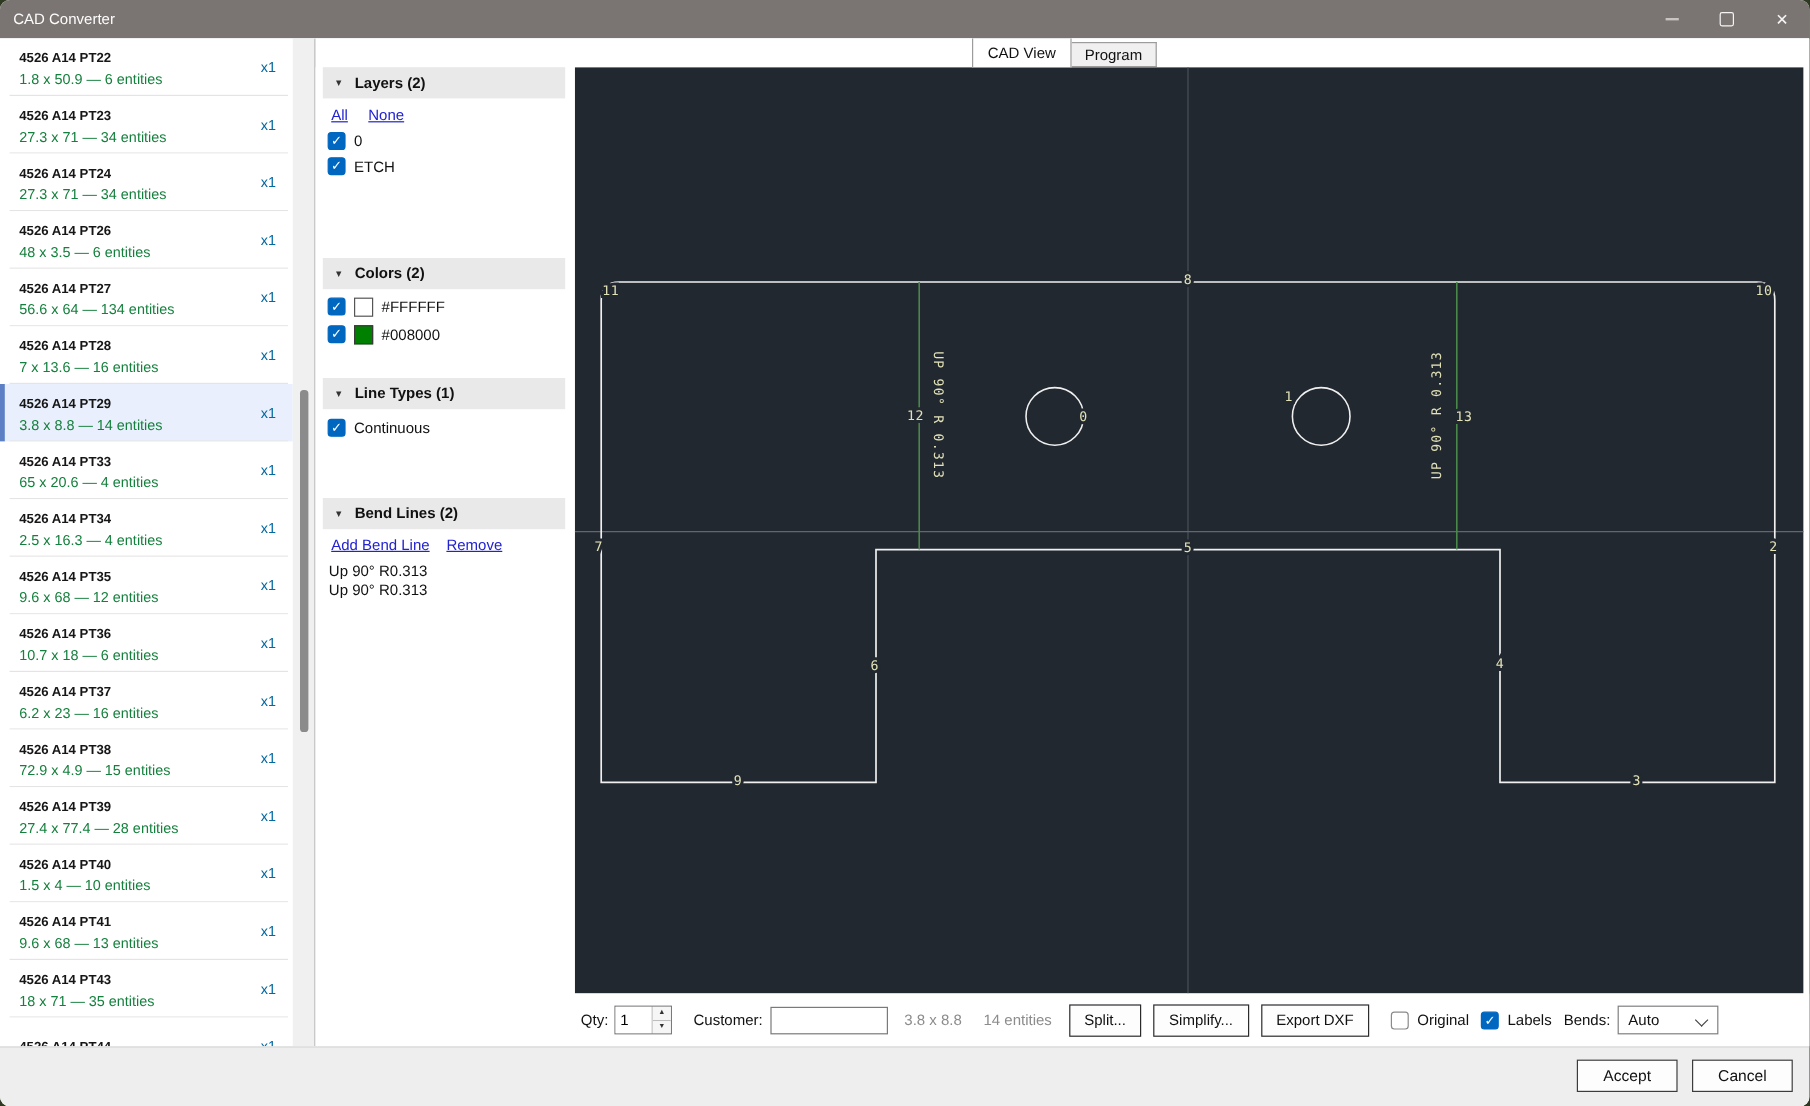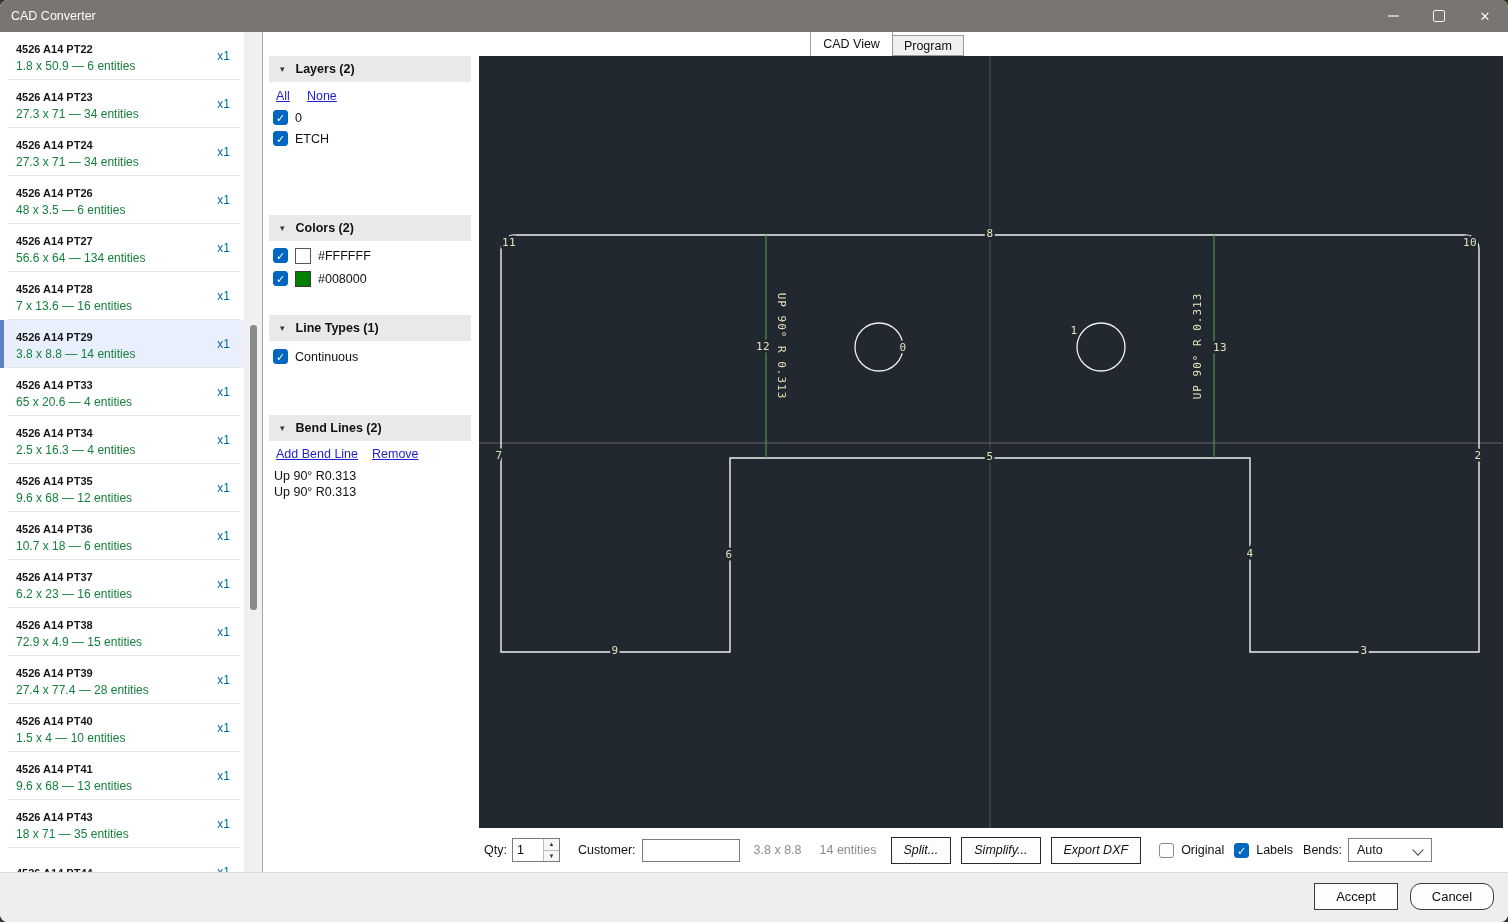--- a/index.html
+++ b/index.html
@@ -67,29 +67,29 @@
   
   .toolbar{position:absolute;left:216px;top:772px;width:1030px;height:44px;background:#fff;display:flex;align-items:center;box-sizing:border-box;padding-left:5px;}
   .tb-label{font-size:12.5px;color:#111;}
   .spinner{margin-left:5px;width:48px;height:24px;box-sizing:border-box;border:1px solid #7a7a7a;background:#fff;display:flex;}
   .spin-val{flex:1;border:none;outline:none;font-size:12.5px;padding:0 0 0 4px;width:26px;font-family:"Liberation Sans",sans-serif;}
   .spin-btns{width:16px;border-left:1px solid #bdbdbd;display:flex;flex-direction:column;}
   .spin-btn{flex:1;background:#f6f6f6;display:flex;align-items:center;justify-content:center;font-size:6px;color:#333;}
   .spin-btn:first-child{border-bottom:1px solid #bdbdbd;}
   .tb-input{margin-left:6px;width:98px;height:23px;box-sizing:border-box;border:1px solid #7a7a7a;background:#fff;outline:none;font-size:12.5px;padding:0 4px;font-family:"Liberation Sans",sans-serif;}
   .tb-dim{font-size:12.5px;color:#8c8c8c;}
-  .tb-btn{height:27px;box-sizing:border-box;background:#fdfdfd;border:1px solid #2b2b2b;font-size:12.5px;color:#111;display:flex;align-items:center;justify-content:center;padding:0 12px;font-family:"Liberation Sans",sans-serif;font-style:italic;}
+  .tb-btn{height:27px;box-sizing:border-box;background:#fdfdfd;border:1px solid #2b2b2b;font-size:12.5px;color:#111;display:flex;align-items:center;justify-content:center;padding:0 12px;font-family:"Liberation Sans",sans-serif;}
   .tb-check{display:flex;align-items:center;gap:7px;}
   .select{margin-left:6px;width:84px;height:24px;box-sizing:border-box;border:1px solid #808080;background:#fff;display:flex;align-items:center;position:relative;padding-left:8px;font-size:12.5px;color:#111;}
   .chev{position:absolute;right:9px;top:7px;width:7px;height:7px;border-right:1.4px solid #444;border-bottom:1.4px solid #444;transform:rotate(45deg);}
 
   
   .footer{position:absolute;left:0;bottom:0;right:0;height:50px;background:#eeeeee;border-top:1px solid #d8d8d8;box-sizing:border-box;}
   .ft-btn{position:absolute;top:10px;width:84px;height:27px;box-sizing:border-box;background:#fdfdfd;border:1px solid #3c3c3c;font-size:13px;color:#111;display:flex;align-items:center;justify-content:center;font-family:"Liberation Sans",sans-serif;}
-  .ft-accept{right:110px;}  .ft-cancel{right:14px;border-radius:11px;}
+  .ft-accept{right:110px;}  .ft-cancel{right:14px;}
 
   .mg{margin-left:14px;} .mg2{margin-left:18px;} .mg3{margin-left:10px;}
 </style>
 </head>
 <body>
 
 <div class="window">
 
   <div class="titlebar">
     <div class="title">CAD Converter</div>

